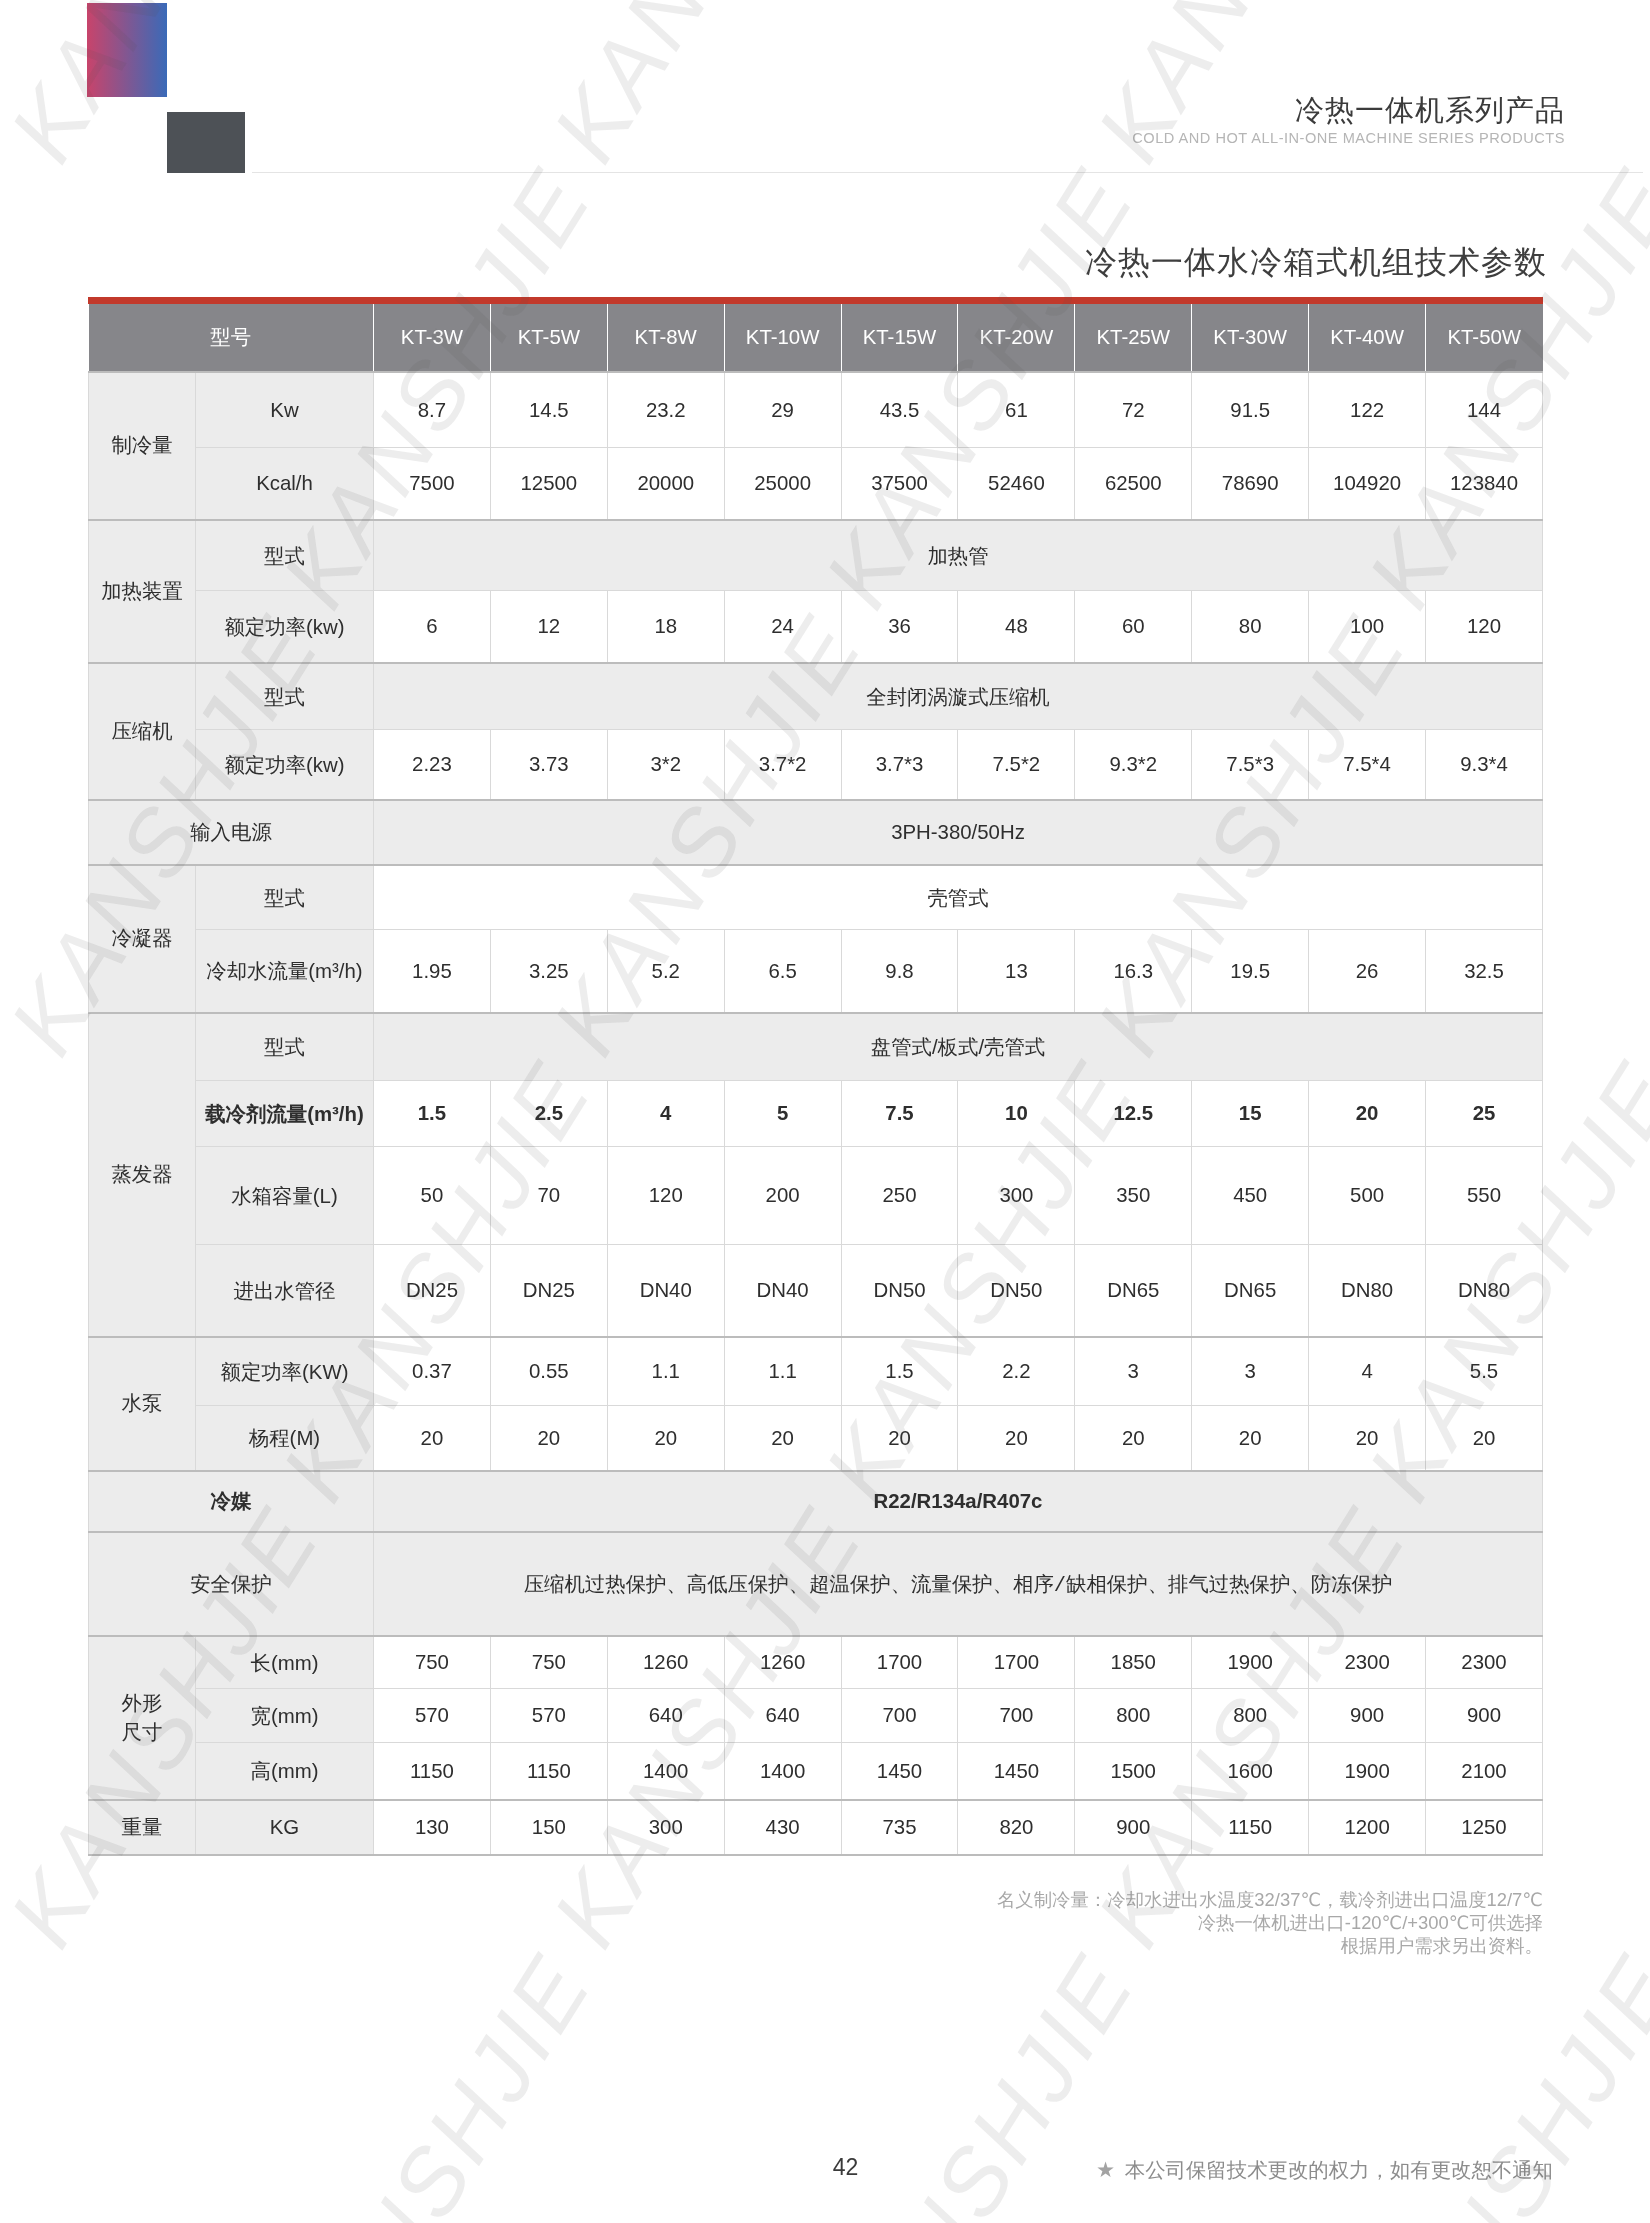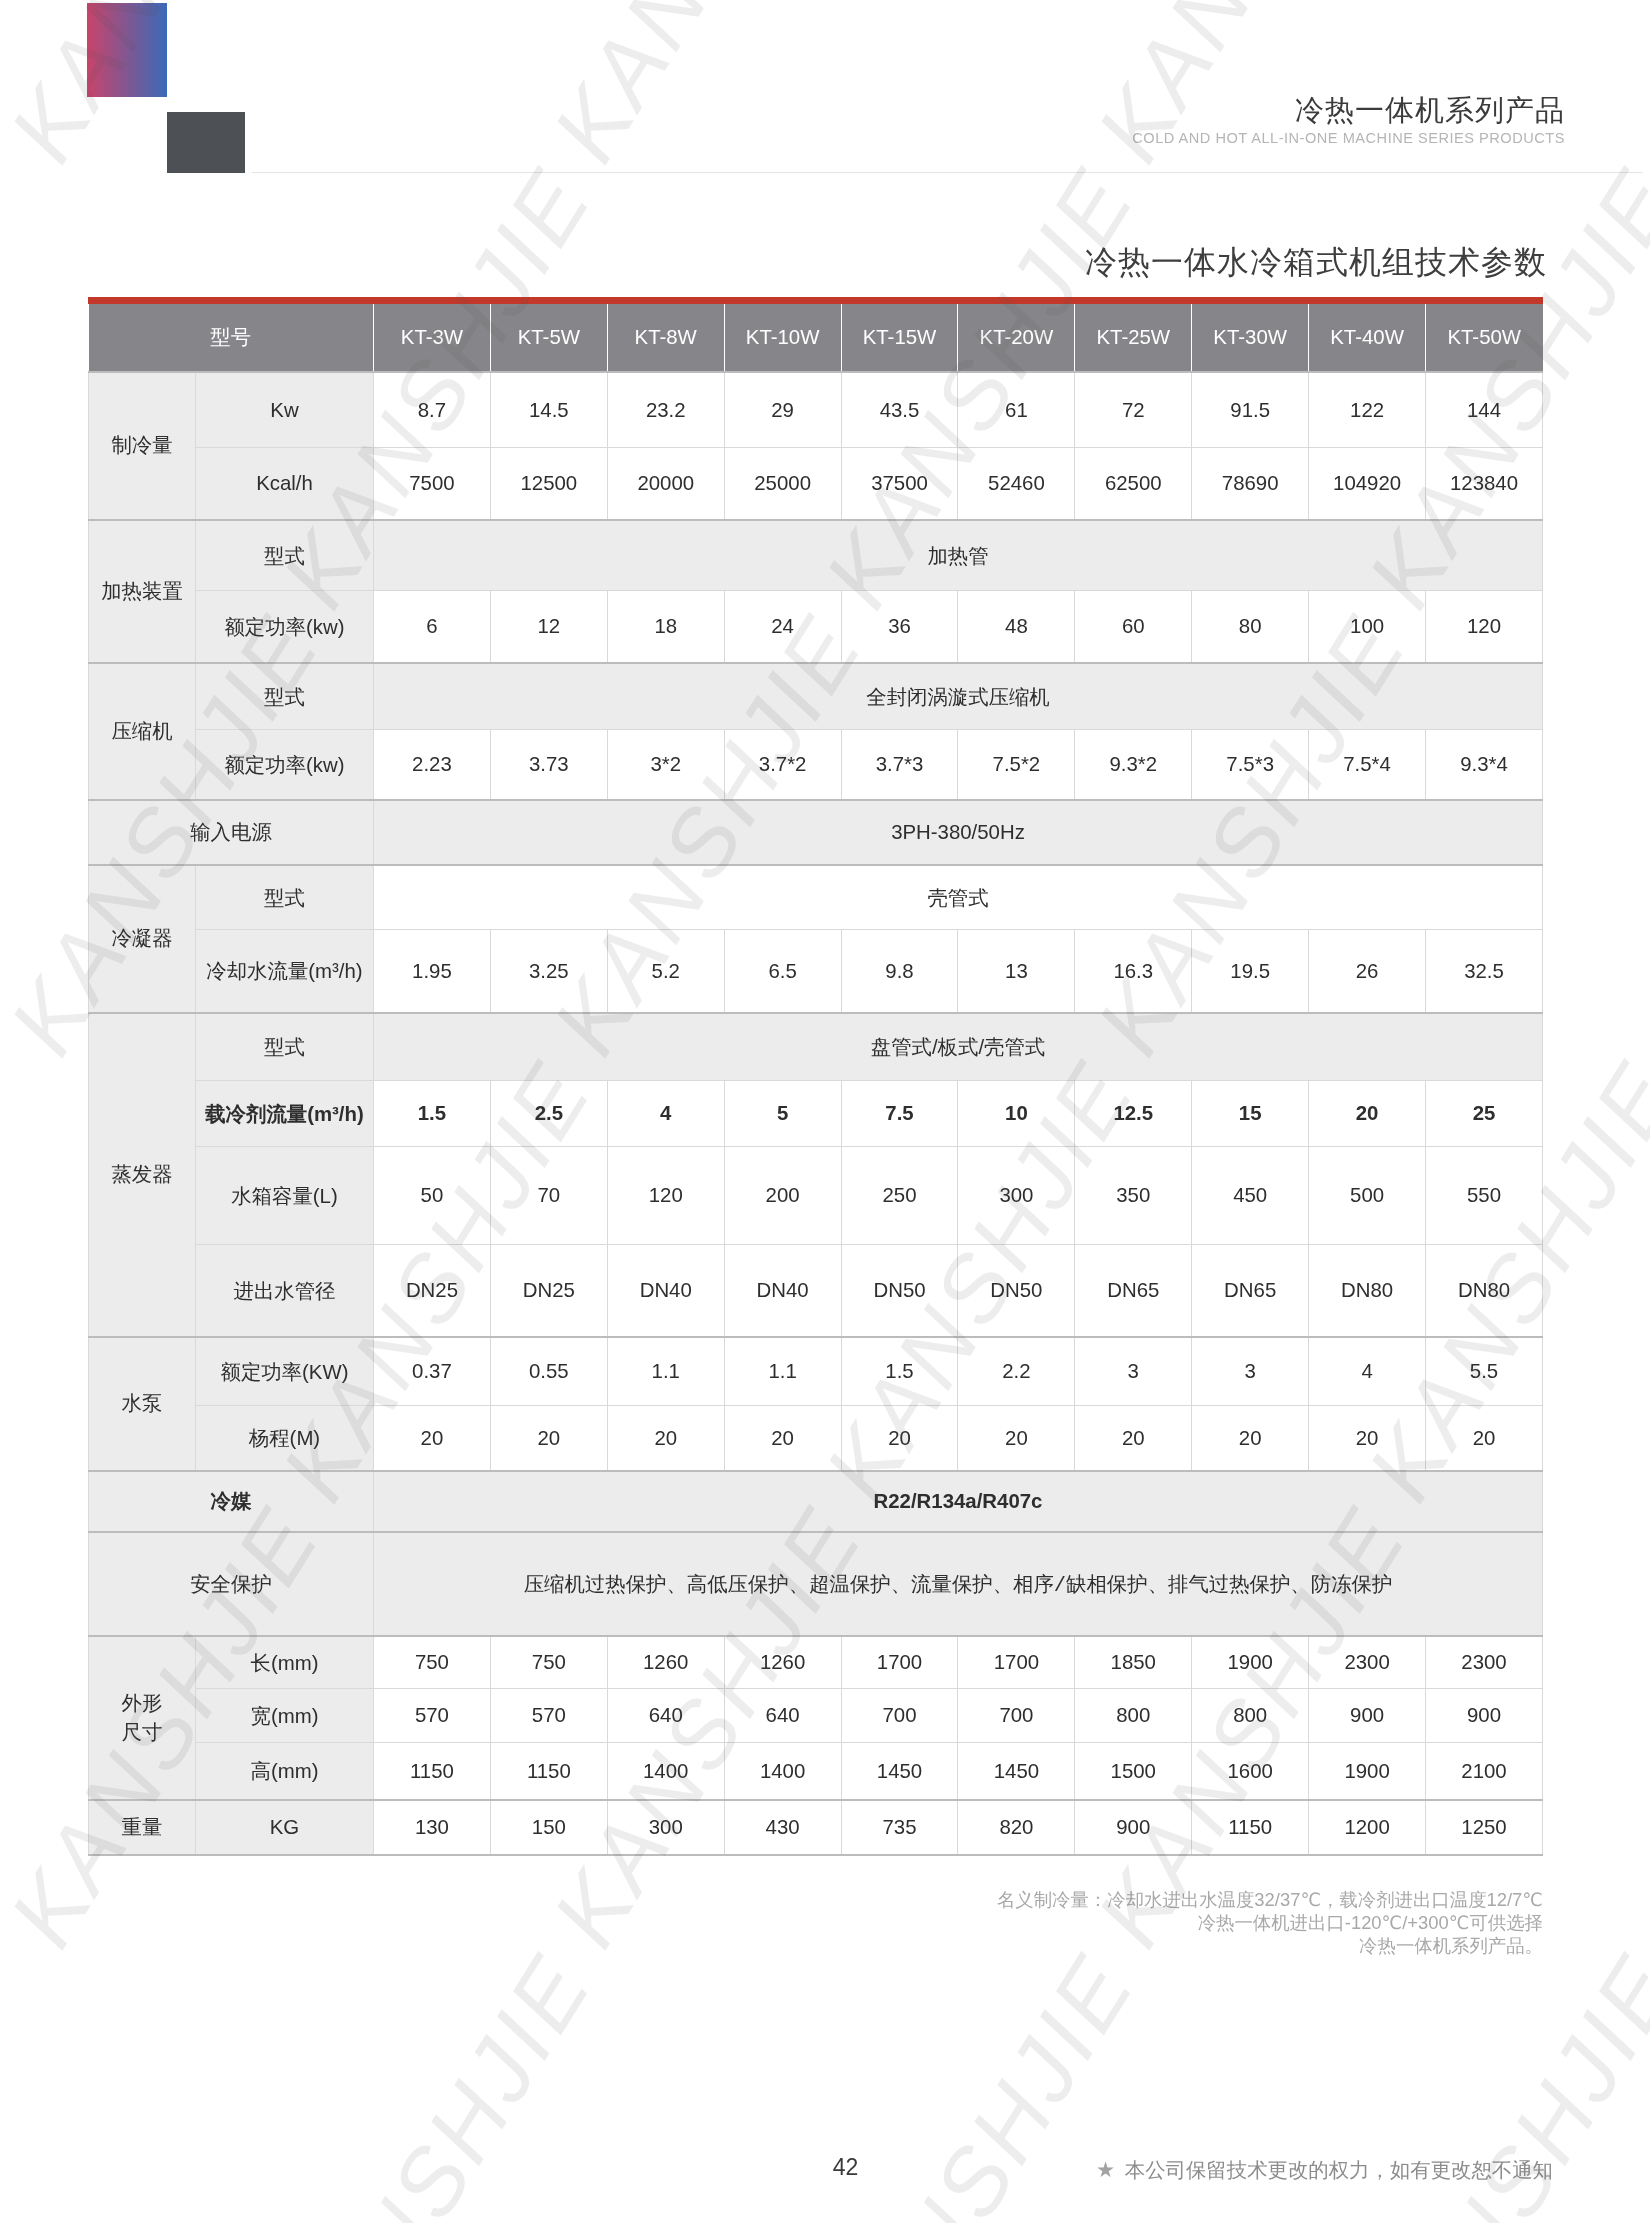--- a/index.html
+++ b/index.html
@@ -304,21 +304,21 @@
             <td class="val">1200</td>
             <td class="val">1250</td>
           </tr>
         </tbody>
     </table>
   </div>
 
   <div class="notes">
     <div>名义制冷量：冷却水进出水温度32/37℃，载冷剂进出口温度12/7℃</div>
     <div>冷热一体机进出口-120℃/+300℃可供选择</div>
-    <div>冷热一体机系列产品。</div>
+    <div>根据用户需求另出资料。</div>
   </div>
 
   <div class="page-num">42</div>
   <div class="disclaimer">
     <span class="star">★</span><span>本公司保留技术更改的权力，如有更改恕不通知</span>
   </div>
 
   <div class="wm-layer">
       <span class="wm" style="left: 165px; top: -58px;">KANSHJIE</span>
       <span class="wm" style="left: 708px; top: -58px;">KANSHJIE</span>

